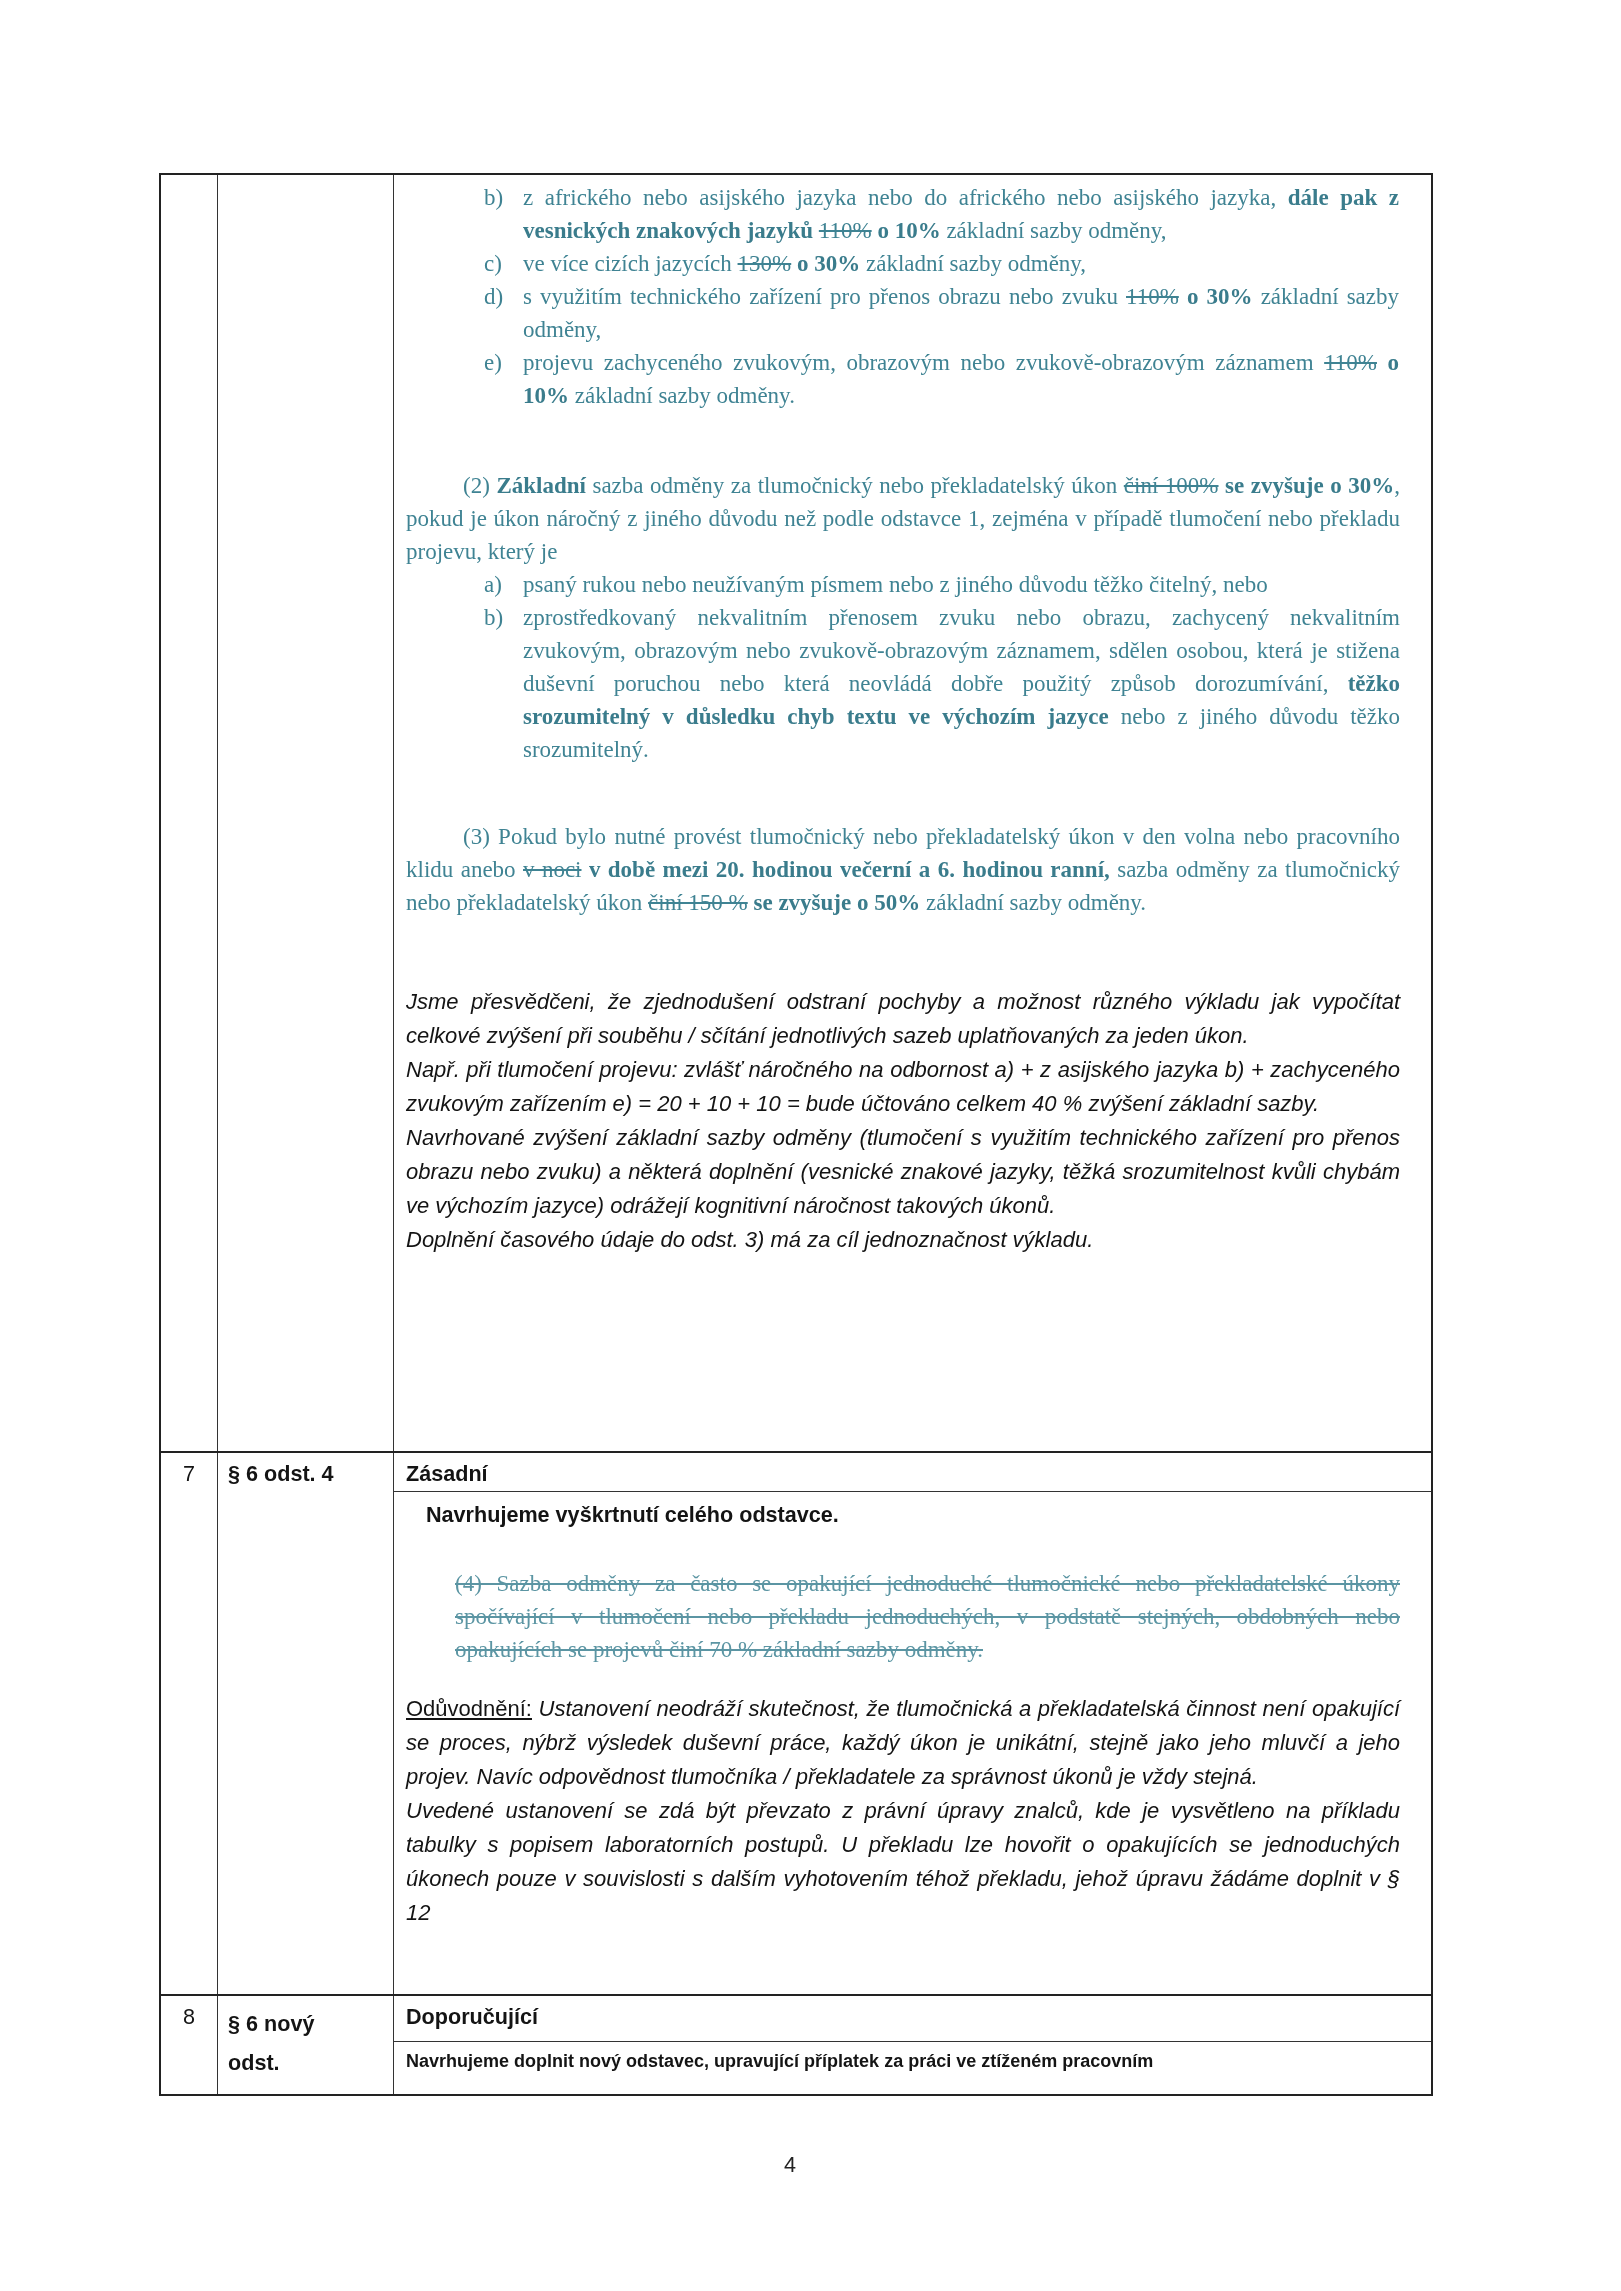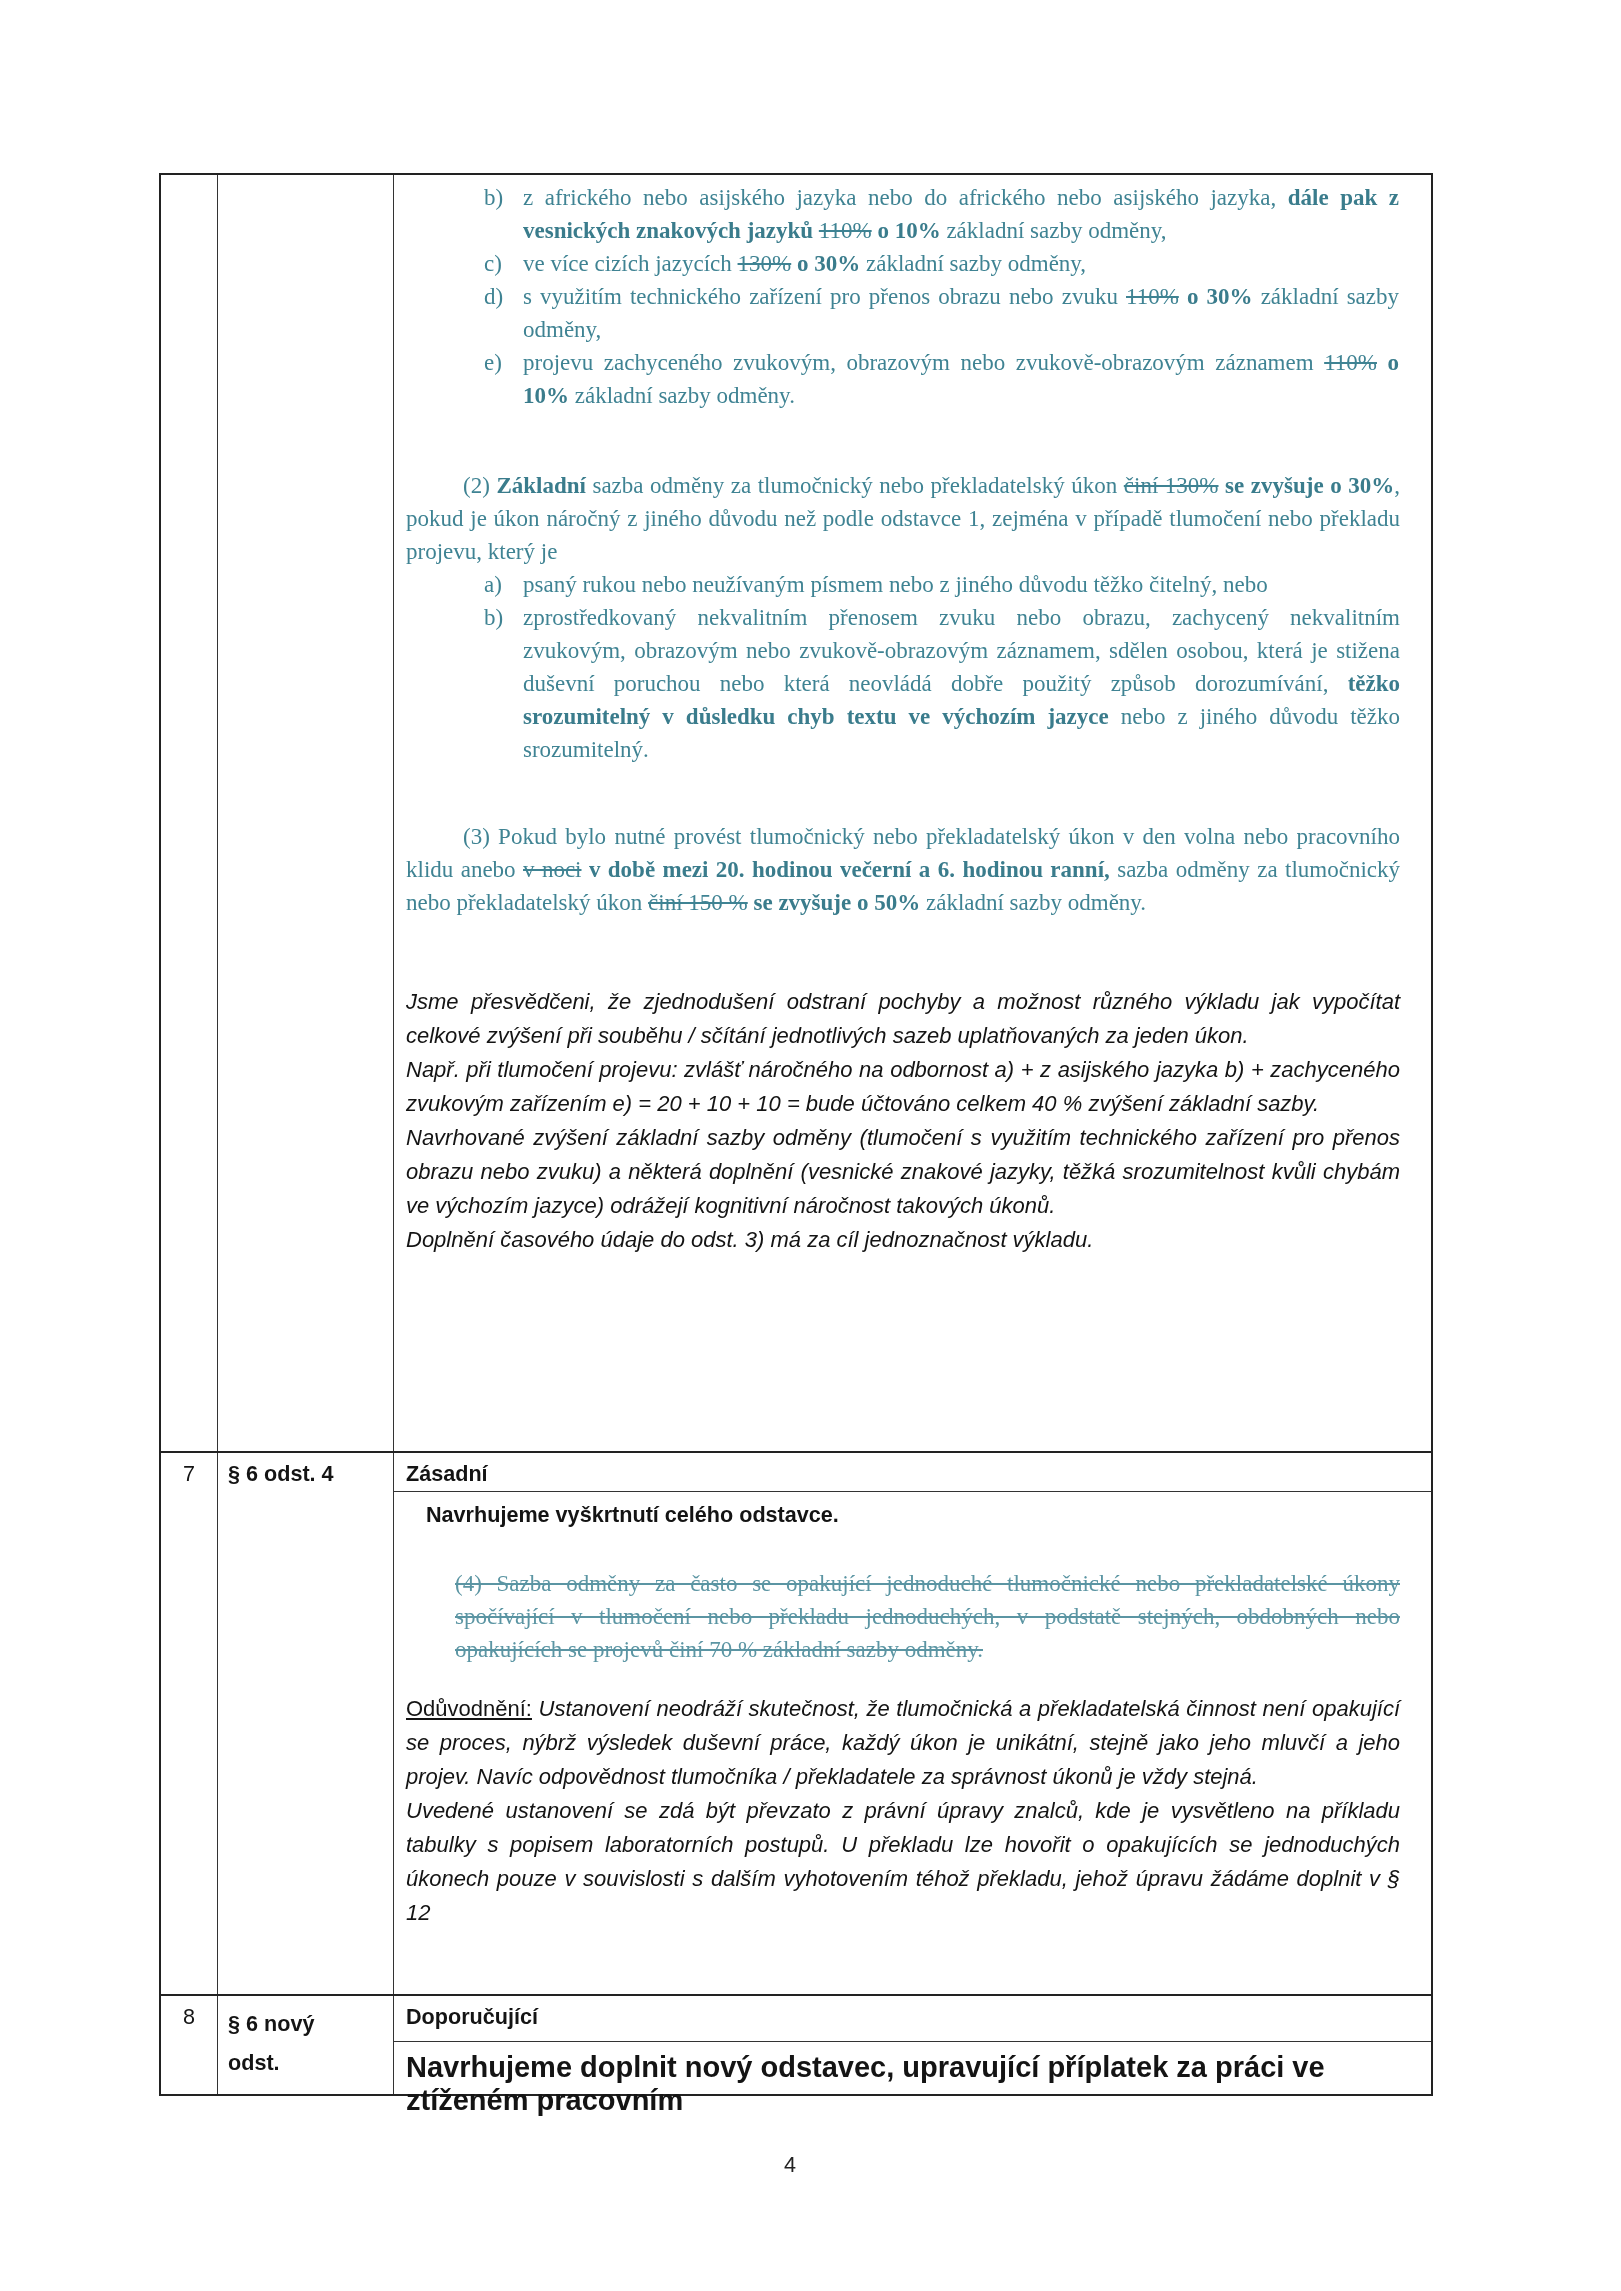--- a/index.html
+++ b/index.html
@@ -57,21 +57,21 @@
           <span class="mk">d)</span>
           <span class="tx rich"><span>s využitím technického zařízení pro přenos obrazu nebo zvuku </span><span class="del">110%</span><span class="b"> o 30%</span><span> základní sazby odměny,</span></span>
         </div>
       <div class="li">
           <span class="mk">e)</span>
           <span class="tx rich"><span>projevu zachyceného zvukovým, obrazovým nebo zvukově-obrazovým záznamem </span><span class="del">110%</span><span class="b"> o 10%</span><span> základní sazby odměny.</span></span>
         </div>
     </div>
 
     <div class="cell serif" style="left:245px; top:294px; width:994px;">
-      <div style="text-indent:57px" class="rich"><span>(2) </span><span class="b">Základní</span><span> sazba odměny za tlumočnický nebo překladatelský úkon </span><span class="del">činí 130%</span><span class="b"> se zvyšuje o 30%</span><span>, pokud je úkon náročný z jiného důvodu než podle odstavce 1, zejména v případě tlumočení nebo překladu projevu, který je</span></div>
+      <div style="text-indent:57px" class="rich"><span>(2) </span><span class="b">Základní</span><span> sazba odměny za tlumočnický nebo překladatelský úkon </span><span class="del">činí 100%</span><span class="b"> se zvyšuje o 30%</span><span>, pokud je úkon náročný z jiného důvodu než podle odstavce 1, zejména v případě tlumočení nebo překladu projevu, který je</span></div>
       <div style="padding-left:78px">
         <div class="li">
             <span class="mk">a)</span>
             <span class="tx rich"><span>psaný rukou nebo neužívaným písmem nebo z jiného důvodu těžko čitelný, nebo</span></span>
           </div>
         <div class="li">
             <span class="mk">b)</span>
             <span class="tx rich"><span>zprostředkovaný nekvalitním přenosem zvuku nebo obrazu, zachycený nekvalitním zvukovým, obrazovým nebo zvukově-obrazovým záznamem, sdělen osobou, která je stižena duševní poruchou nebo která neovládá dobře použitý způsob dorozumívání, </span><span class="b">těžko srozumitelný v důsledku chyb textu ve výchozím jazyce</span><span> nebo z jiného důvodu těžko srozumitelný.</span></span>
           </div>
       </div>
@@ -98,18 +98,18 @@
       <div><span class="u">Odůvodnění:</span><span> Ustanovení neodráží skutečnost, že tlumočnická a překladatelská činnost není opakující se proces, nýbrž výsledek duševní práce, každý úkon je unikátní, stejně jako jeho mluvčí a jeho projev. Navíc odpovědnost tlumočníka / překladatele za správnost úkonů je vždy stejná.</span></div>
       <div>Uvedené ustanovení se zdá být převzato z právní úpravy znalců, kde je vysvětleno na příkladu tabulky s popisem laboratorních postupů. U překladu lze hovořit o opakujících se jednoduchých úkonech pouze v souvislosti s dalším vyhotovením téhož překladu, jehož úpravu žádáme doplnit v § 12</div>
     </div>
 
     <div class="cell sans hdr" style="left:0; width:56px; top:1829px; text-align:center; font-weight:normal;">8</div>
     <div class="cell hdr" style="left:67px; top:1829px; line-height:39px;">
       <div>§ 6 nový</div>
       <div>odst.</div>
     </div>
     <div class="cell hdr" style="left:245px; top:1829px;">Doporučující</div>
-    <div class="cell hdr" style="left:245px; top:1876px; font-size:29px;">Navrhujeme doplnit nový odstavec, upravující příplatek za práci ve ztíženém pracovním</div>
+    <div class="cell hdr" style="left:245px; top:1876px; font-size:18px;">Navrhujeme doplnit nový odstavec, upravující příplatek za práci ve ztíženém pracovním</div>
   </div>
 
   <div class="pno">4</div>
 </div>
 
 
 </body></html>

